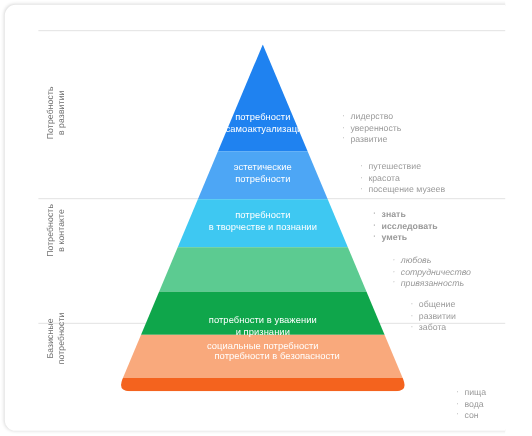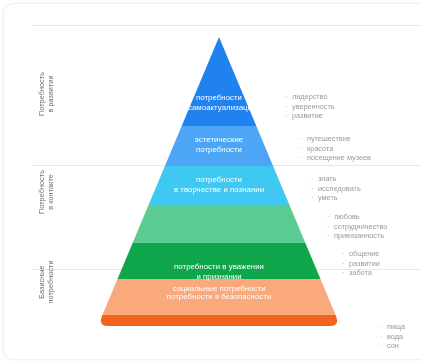--- a/index.html
+++ b/index.html
@@ -129,21 +129,21 @@
 
     <div class="band-label" style="left:145px; top:89px; width:140px;">потребности
 в самоактуализации</div>
     <div class="band-label" style="left:155px; top:131px; width:120px;">эстетические
 потребности</div>
     <div class="band-label" style="left:140px; top:171px; width:150px;">потребности
 в творчестве и познании</div>
     <div class="band-label" style="left:130px; top:210px; width:170px;margin-top:48px;">потребности в уважении
 и признании</div>
     <div class="band-label" style="left:120px; top:252px; width:190px;margin-top:28px;">социальные потребности</div>
-    <div class="band-label" style="left:110px; top:288px; width:210px;">потребности в безопасности</div>
+    <div class="band-label" style="left:122px; top:288px; width:210px;">потребности в безопасности</div>
     <div class="band-label" style="left:100px; top:330px; width:230px;">физиологические потребности</div>
 
     <div class="bullets" style="left:281px; top:88px;">
         <div class="row">
           <span class="dot">·</span>
           <span>лидерство</span>
         </div>
         <div class="row">
           <span class="dot">·</span>
           <span>уверенность</span>
@@ -160,35 +160,35 @@
         </div>
         <div class="row">
           <span class="dot">·</span>
           <span>красота</span>
         </div>
         <div class="row">
           <span class="dot">·</span>
           <span>посещение музеев</span>
         </div>
       </div>
-    <div class="bullets" style="left:307px; top:170px;">
+    <div class="bullets" style="left:307px; top:170px;font-weight:bold;">
         <div class="row">
           <span class="dot">·</span>
           <span>знать</span>
         </div>
         <div class="row">
           <span class="dot">·</span>
           <span>исследовать</span>
         </div>
         <div class="row">
           <span class="dot">·</span>
           <span>уметь</span>
         </div>
       </div>
-    <div class="bullets" style="left:323px; top:208px;">
+    <div class="bullets" style="left:323px; top:208px;font-style:italic;">
         <div class="row">
           <span class="dot">·</span>
           <span>любовь</span>
         </div>
         <div class="row">
           <span class="dot">·</span>
           <span>сотрудничество</span>
         </div>
         <div class="row">
           <span class="dot">·</span>

